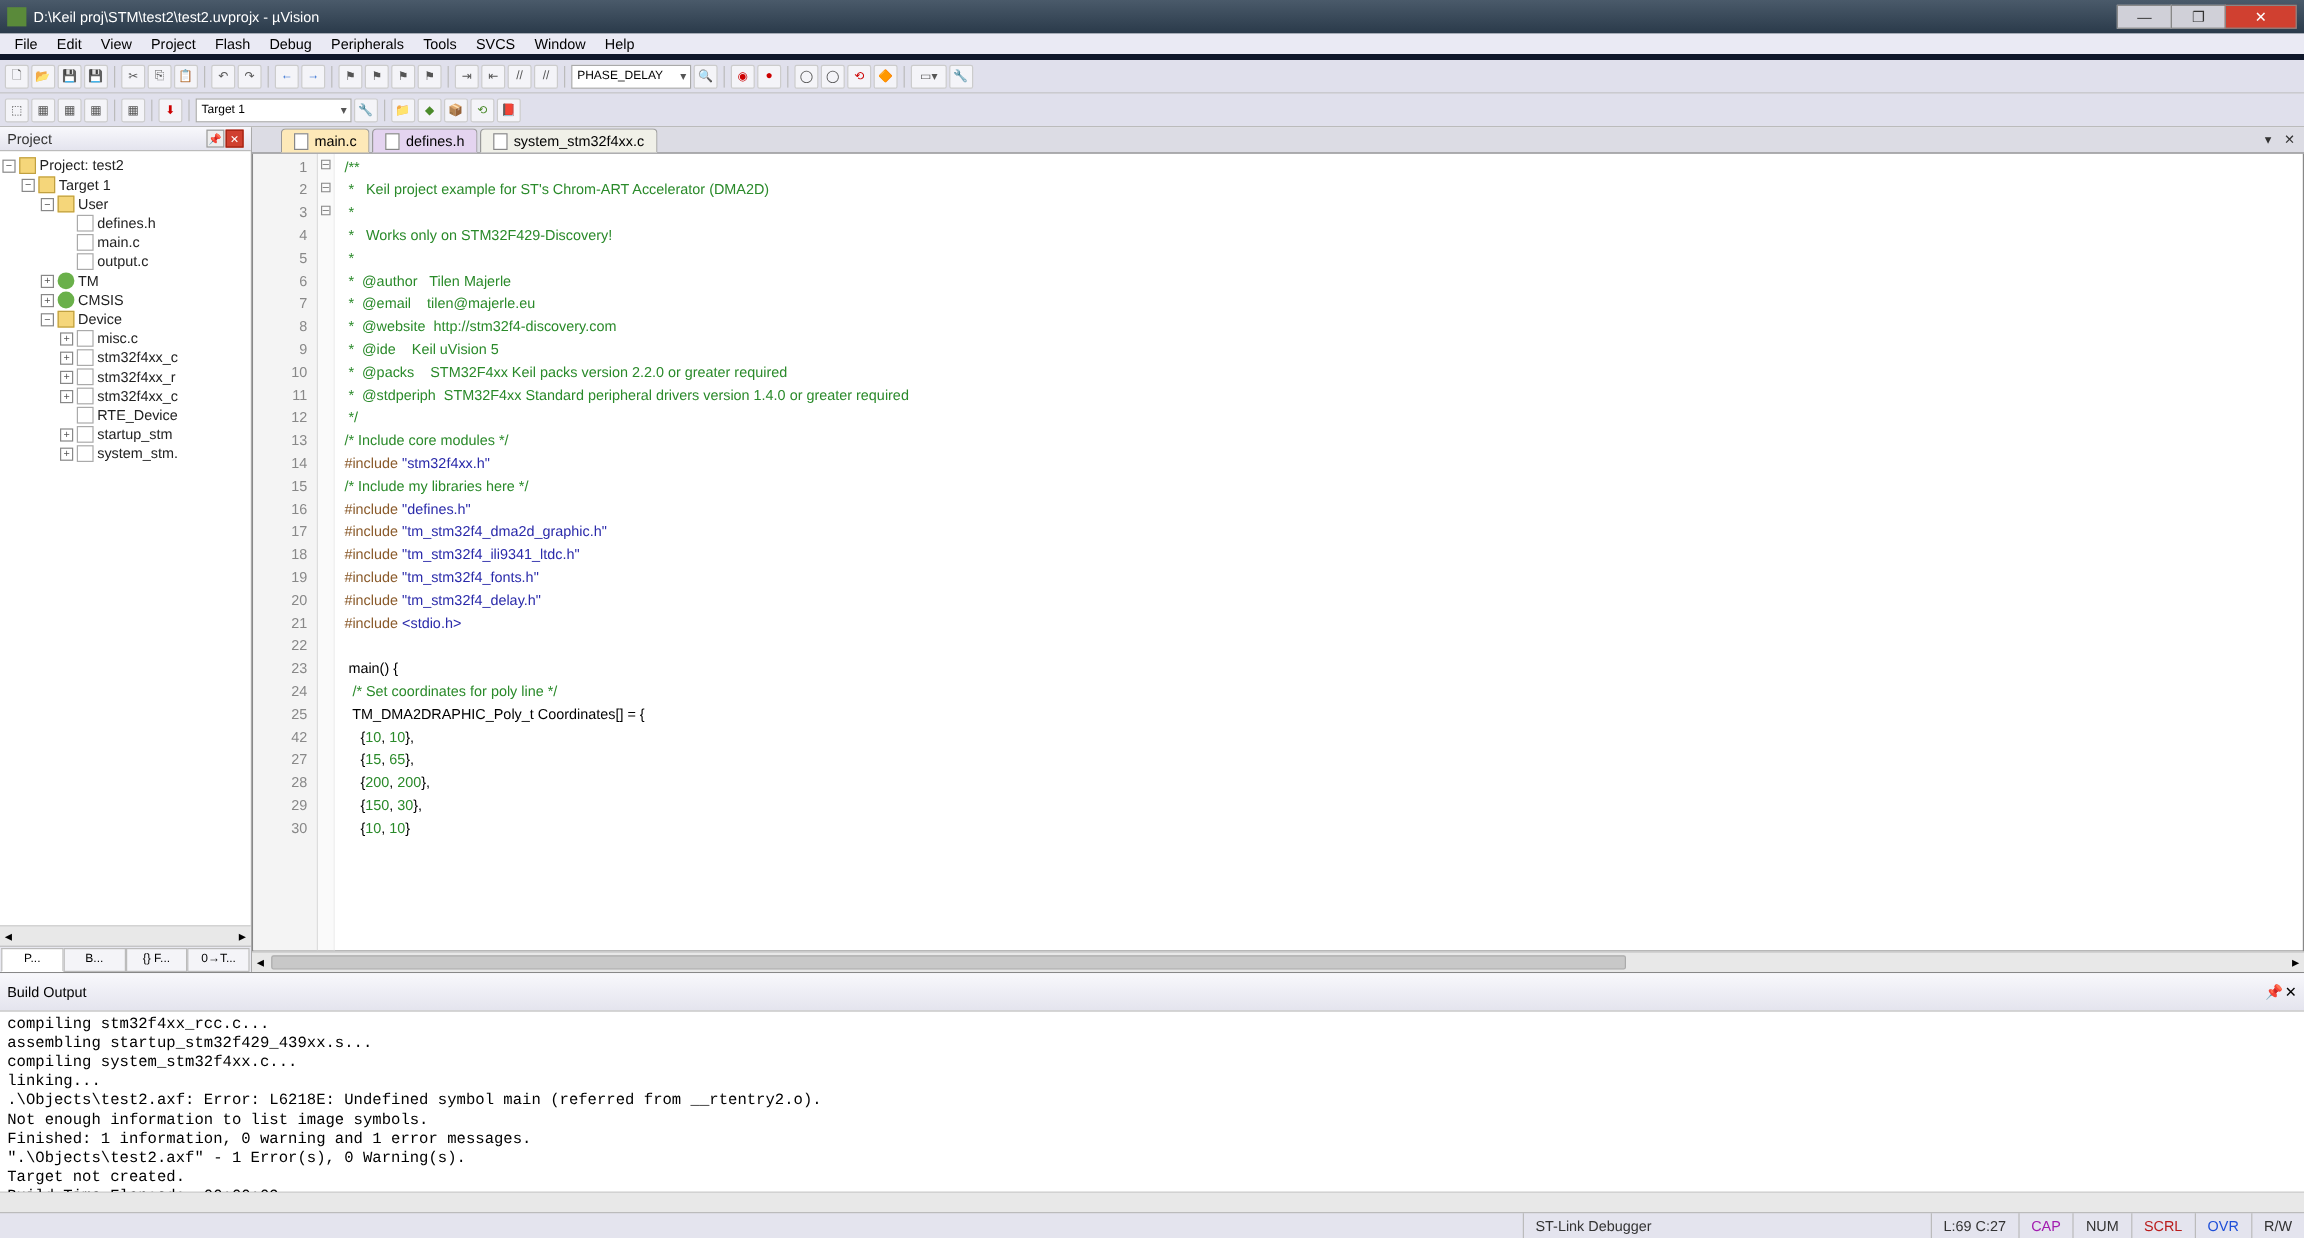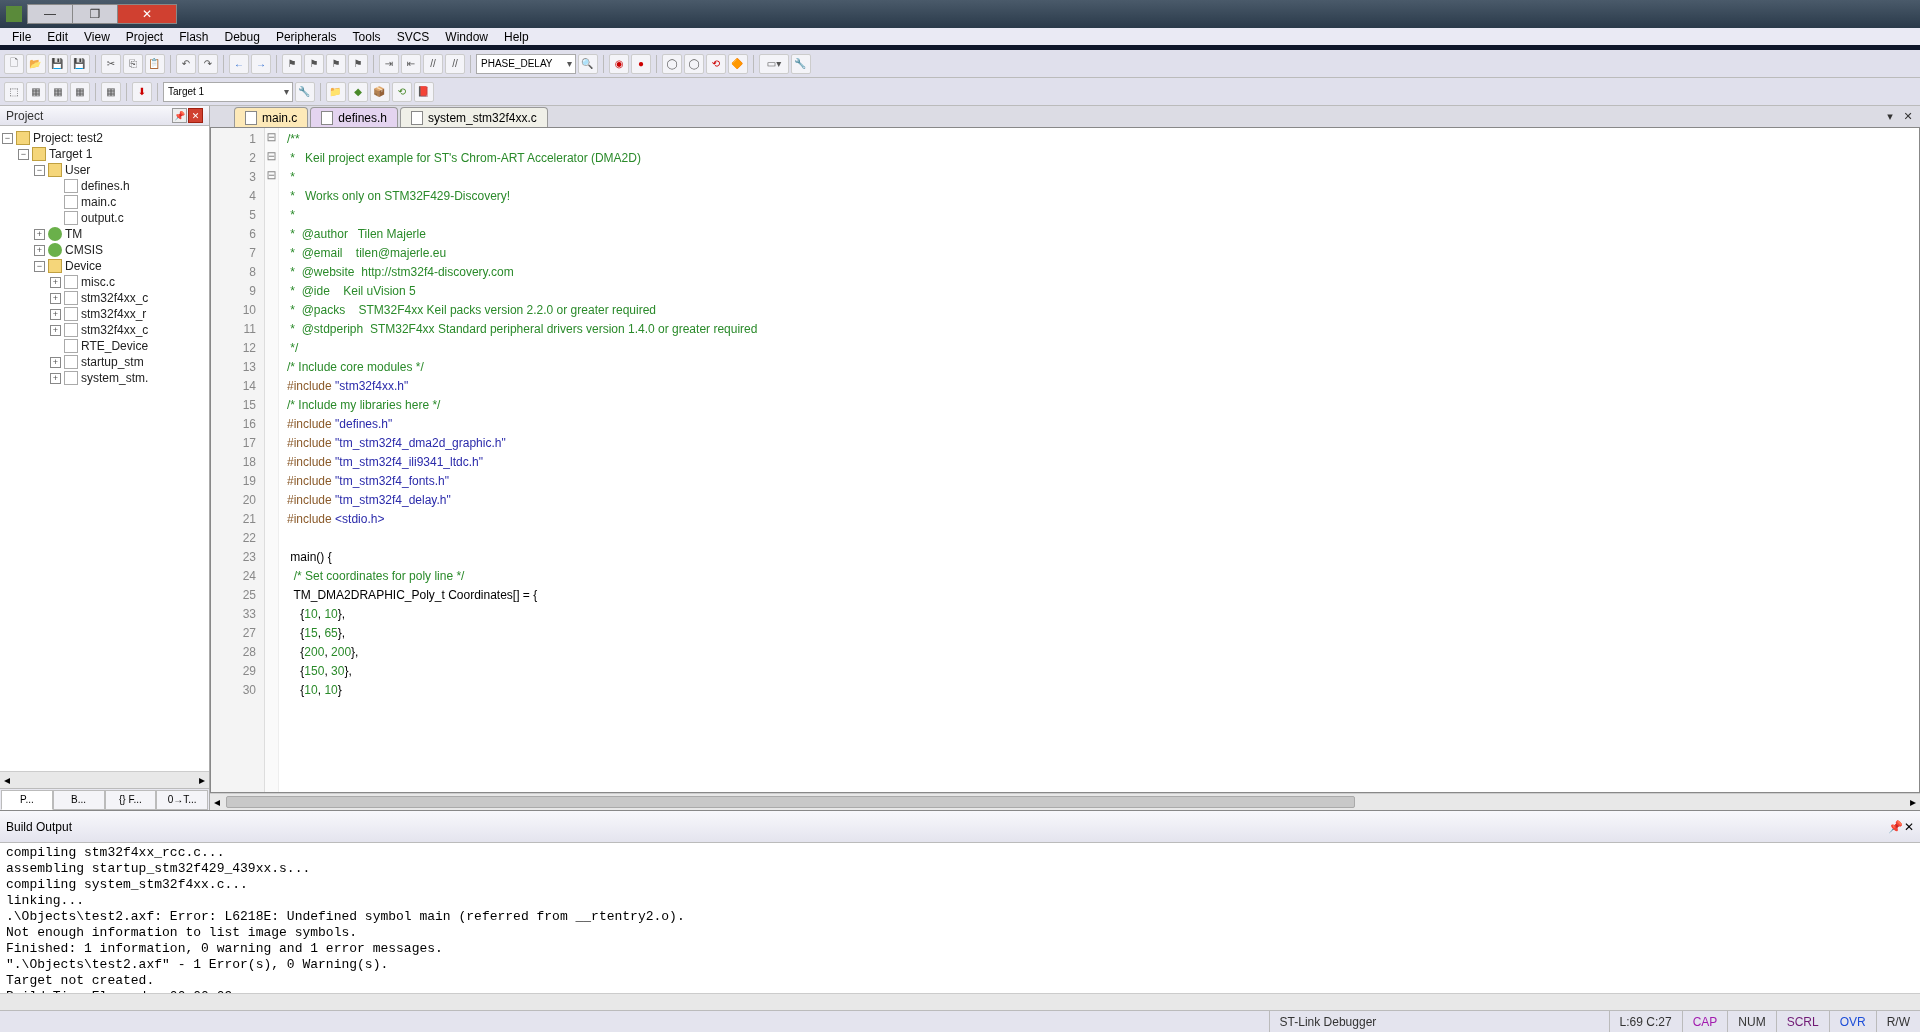--- a/index.html
+++ b/index.html
@@ -59,20 +59,21 @@
 .status{height:22px;background:#e4e4ee;border-top:1px solid #bbb;display:flex;align-items:center;font-size:11px;color:#333;}
 .status .cell{padding:0 10px;border-left:1px solid #bbb;height:100%;display:flex;align-items:center;}
 .status .spacer{flex:1;}
 .treehscroll{height:17px;background:#e8e8e8;border-top:1px solid #ccc;display:flex;align-items:center;}
 </style>
 </head>
 <body>
 
 <div class="titlebar">
   <span class="icon"></span>
+  <span class="title">D:\Keil proj\STM\test2\test2.uvprojx - µVision</span>
   <div class="winbtns">
     <div class="winbtn">—</div>
     <div class="winbtn">❐</div>
     <div class="winbtn close">✕</div>
   </div>
 </div>
 
 <div class="menubar" id="menubar">
     <span>File</span>
     <span>Edit</span>
@@ -291,21 +292,21 @@
           <div>16</div>
           <div>17</div>
           <div>18</div>
           <div>19</div>
           <div>20</div>
           <div>21</div>
           <div>22</div>
           <div>23</div>
           <div>24</div>
           <div>25</div>
-          <div>33</div>
+          <div>42</div>
           <div>27</div>
           <div>28</div>
           <div>29</div>
           <div>30</div>
         </div>
       <div class="fold" id="fold">
           <div>⊟</div>
           <div></div>
           <div></div>
           <div></div>
@@ -367,16 +368,16 @@
 Build Time Elapsed:  00:00:09</div>
   <div class="bohscroll"></div>
 </div>
 
 <div class="status">
   <div class="spacer"></div>
   <div class="cell" style="min-width:340px;">ST-Link Debugger</div>
   <div class="cell">L:69 C:27</div>
   <div class="cell" style="color:#a21caf;">CAP</div>
   <div class="cell">NUM</div>
-  <div class="cell" style="color:#701a75;">SCRL</div>
+  <div class="cell" style="color:#b91c1c;">SCRL</div>
   <div class="cell" style="color:#1d4ed8;">OVR</div>
   <div class="cell">R/W</div>
 </div>
 
 </body></html>

